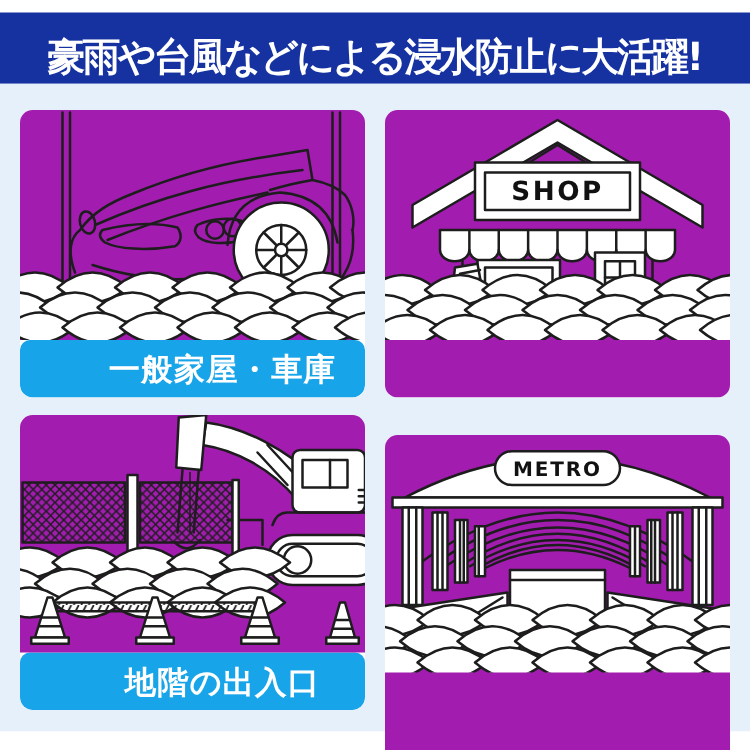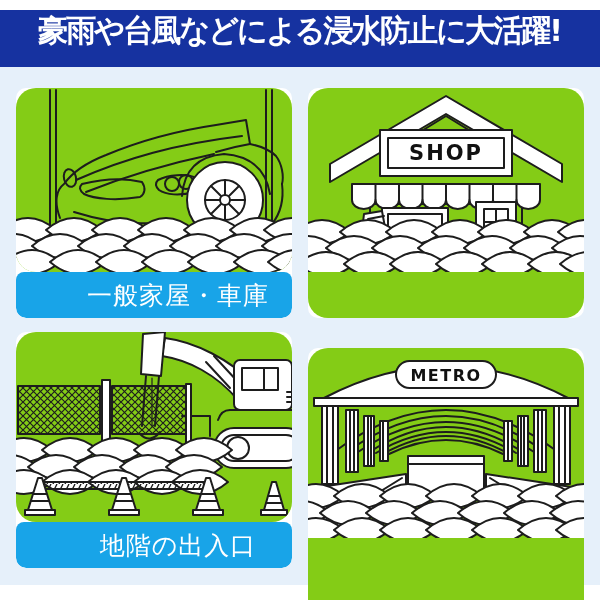--- a/index.html
+++ b/index.html
@@ -1,40 +1,40 @@
 <!DOCTYPE html>
 <html><head>
 <meta charset="utf-8">
 <style>
   * { margin:0; padding:0; box-sizing:border-box; }
   html,body { width:600px; height:600px; background:#ffffff; overflow:hidden;
               font-family:"DejaVu Sans","Liberation Sans",sans-serif; }
   .page { position:relative; width:600px; height:600px; background:#ffffff; }
 
   .banner { position:absolute; top:10px; left:0; width:600px; height:57px;
-            background:#1632a0; display:flex; align-items:flex-start; justify-content:center; }
+            background:#1632a0; display:flex; align-items:flex-end; justify-content:center; }
   .banner-text { color:#ffffff; font-weight:bold; font-size:31px; letter-spacing:-2px;
                  white-space:nowrap; transform:scaleX(0.97); }
 
   .content { position:absolute; top:67px; left:0; width:600px; height:518px;
              background:#e6f0fa; }
 
   .panel { position:absolute; width:276px; background:#ffffff; border-radius:10px;
            overflow:hidden; display:flex; flex-direction:column; }
   .panel.p1 { left:16px;  top:21px;  height:230px; }
   .panel.p2 { left:308px; top:21px;  height:230px; }
   .panel.p3 { left:16px;  top:265px; height:236px; }
   .panel.p4 { left:308px; top:281px; height:305px; }
 
-  .illus { flex:1 1 auto; position:relative; overflow:hidden; background:#84cc16;border-radius:20px; }
+  .illus { flex:1 1 auto; position:relative; overflow:hidden; background:#a21caf; }
   .illus svg { display:block; }
 
   .plabel { flex:0 0 46px; height:46px; background:#18a4e8; border-radius:8px 8px 10px 10px;
             display:flex; align-items:center; justify-content:center; }
-  .plabel span { color:#ffffff; font-weight:normal; font-size:25px; letter-spacing:1px;
+  .plabel span { color:#ffffff; font-weight:bold; font-size:25px; letter-spacing:1px;
                  white-space:nowrap;margin-left:48px; }
 
   svg text { font-family:"DejaVu Sans","Liberation Sans",sans-serif; }
 </style>
 </head>
 <body>
 
 <div class="page">
 
   <div class="banner">

